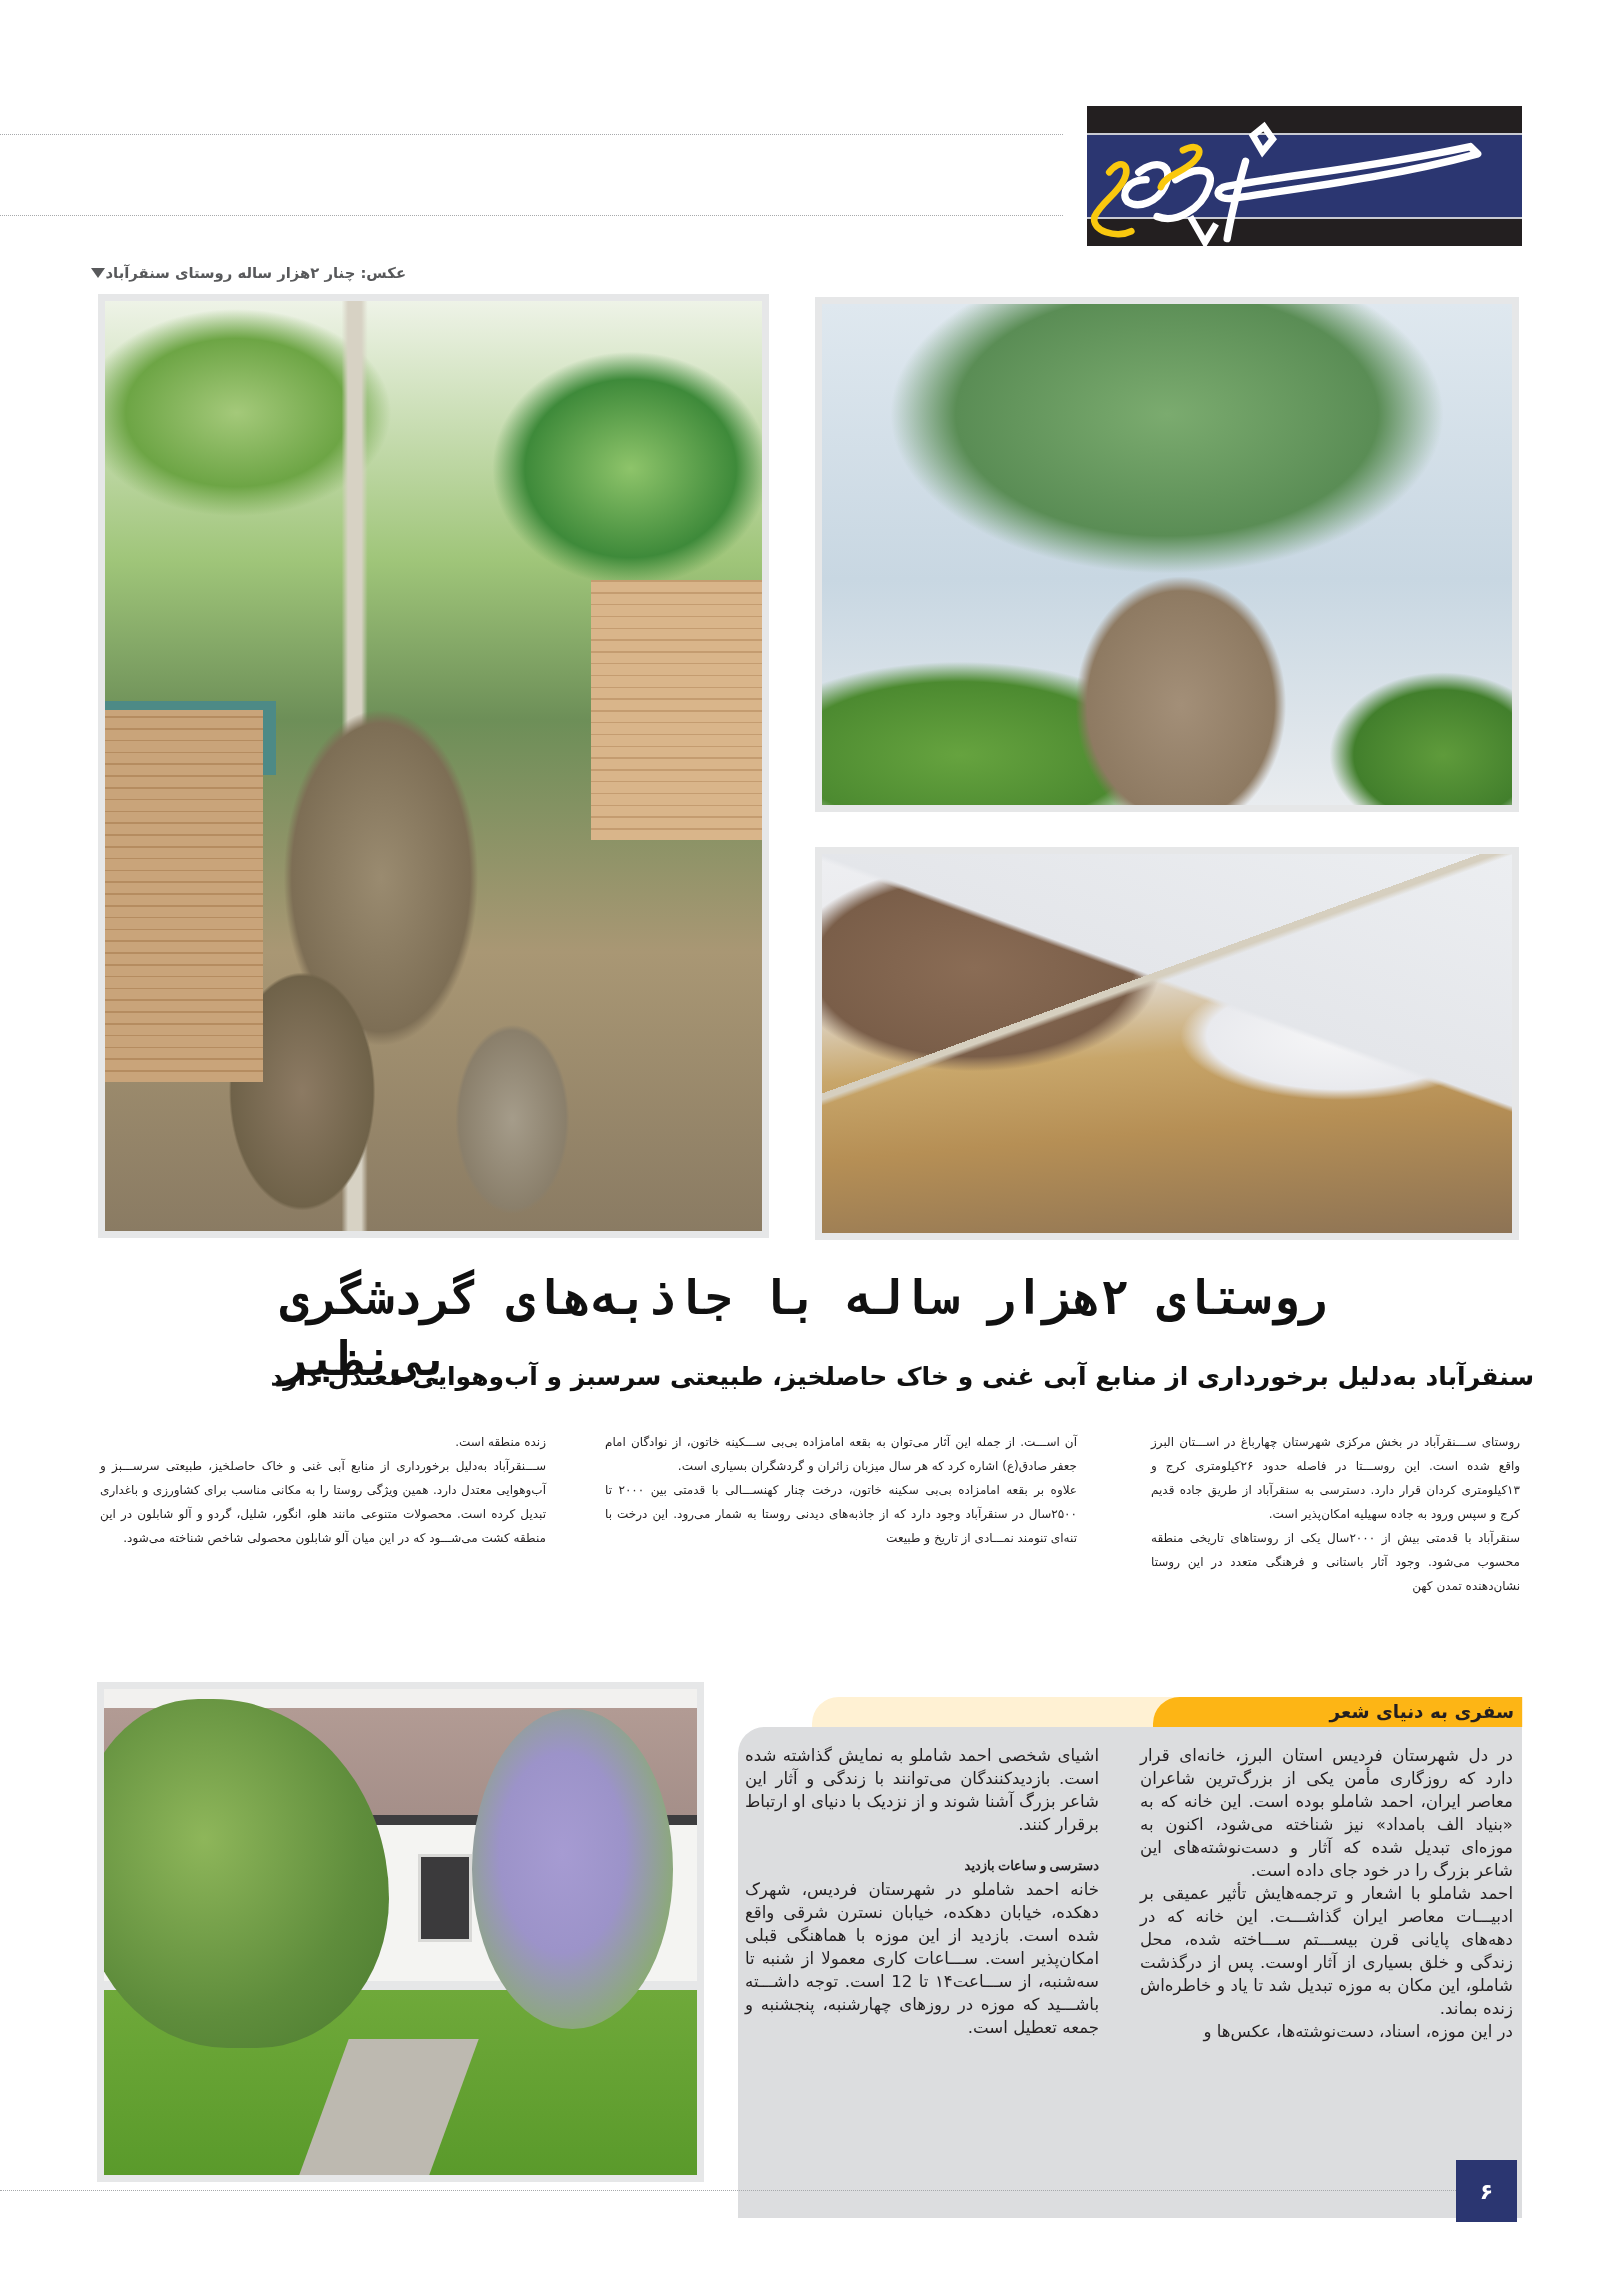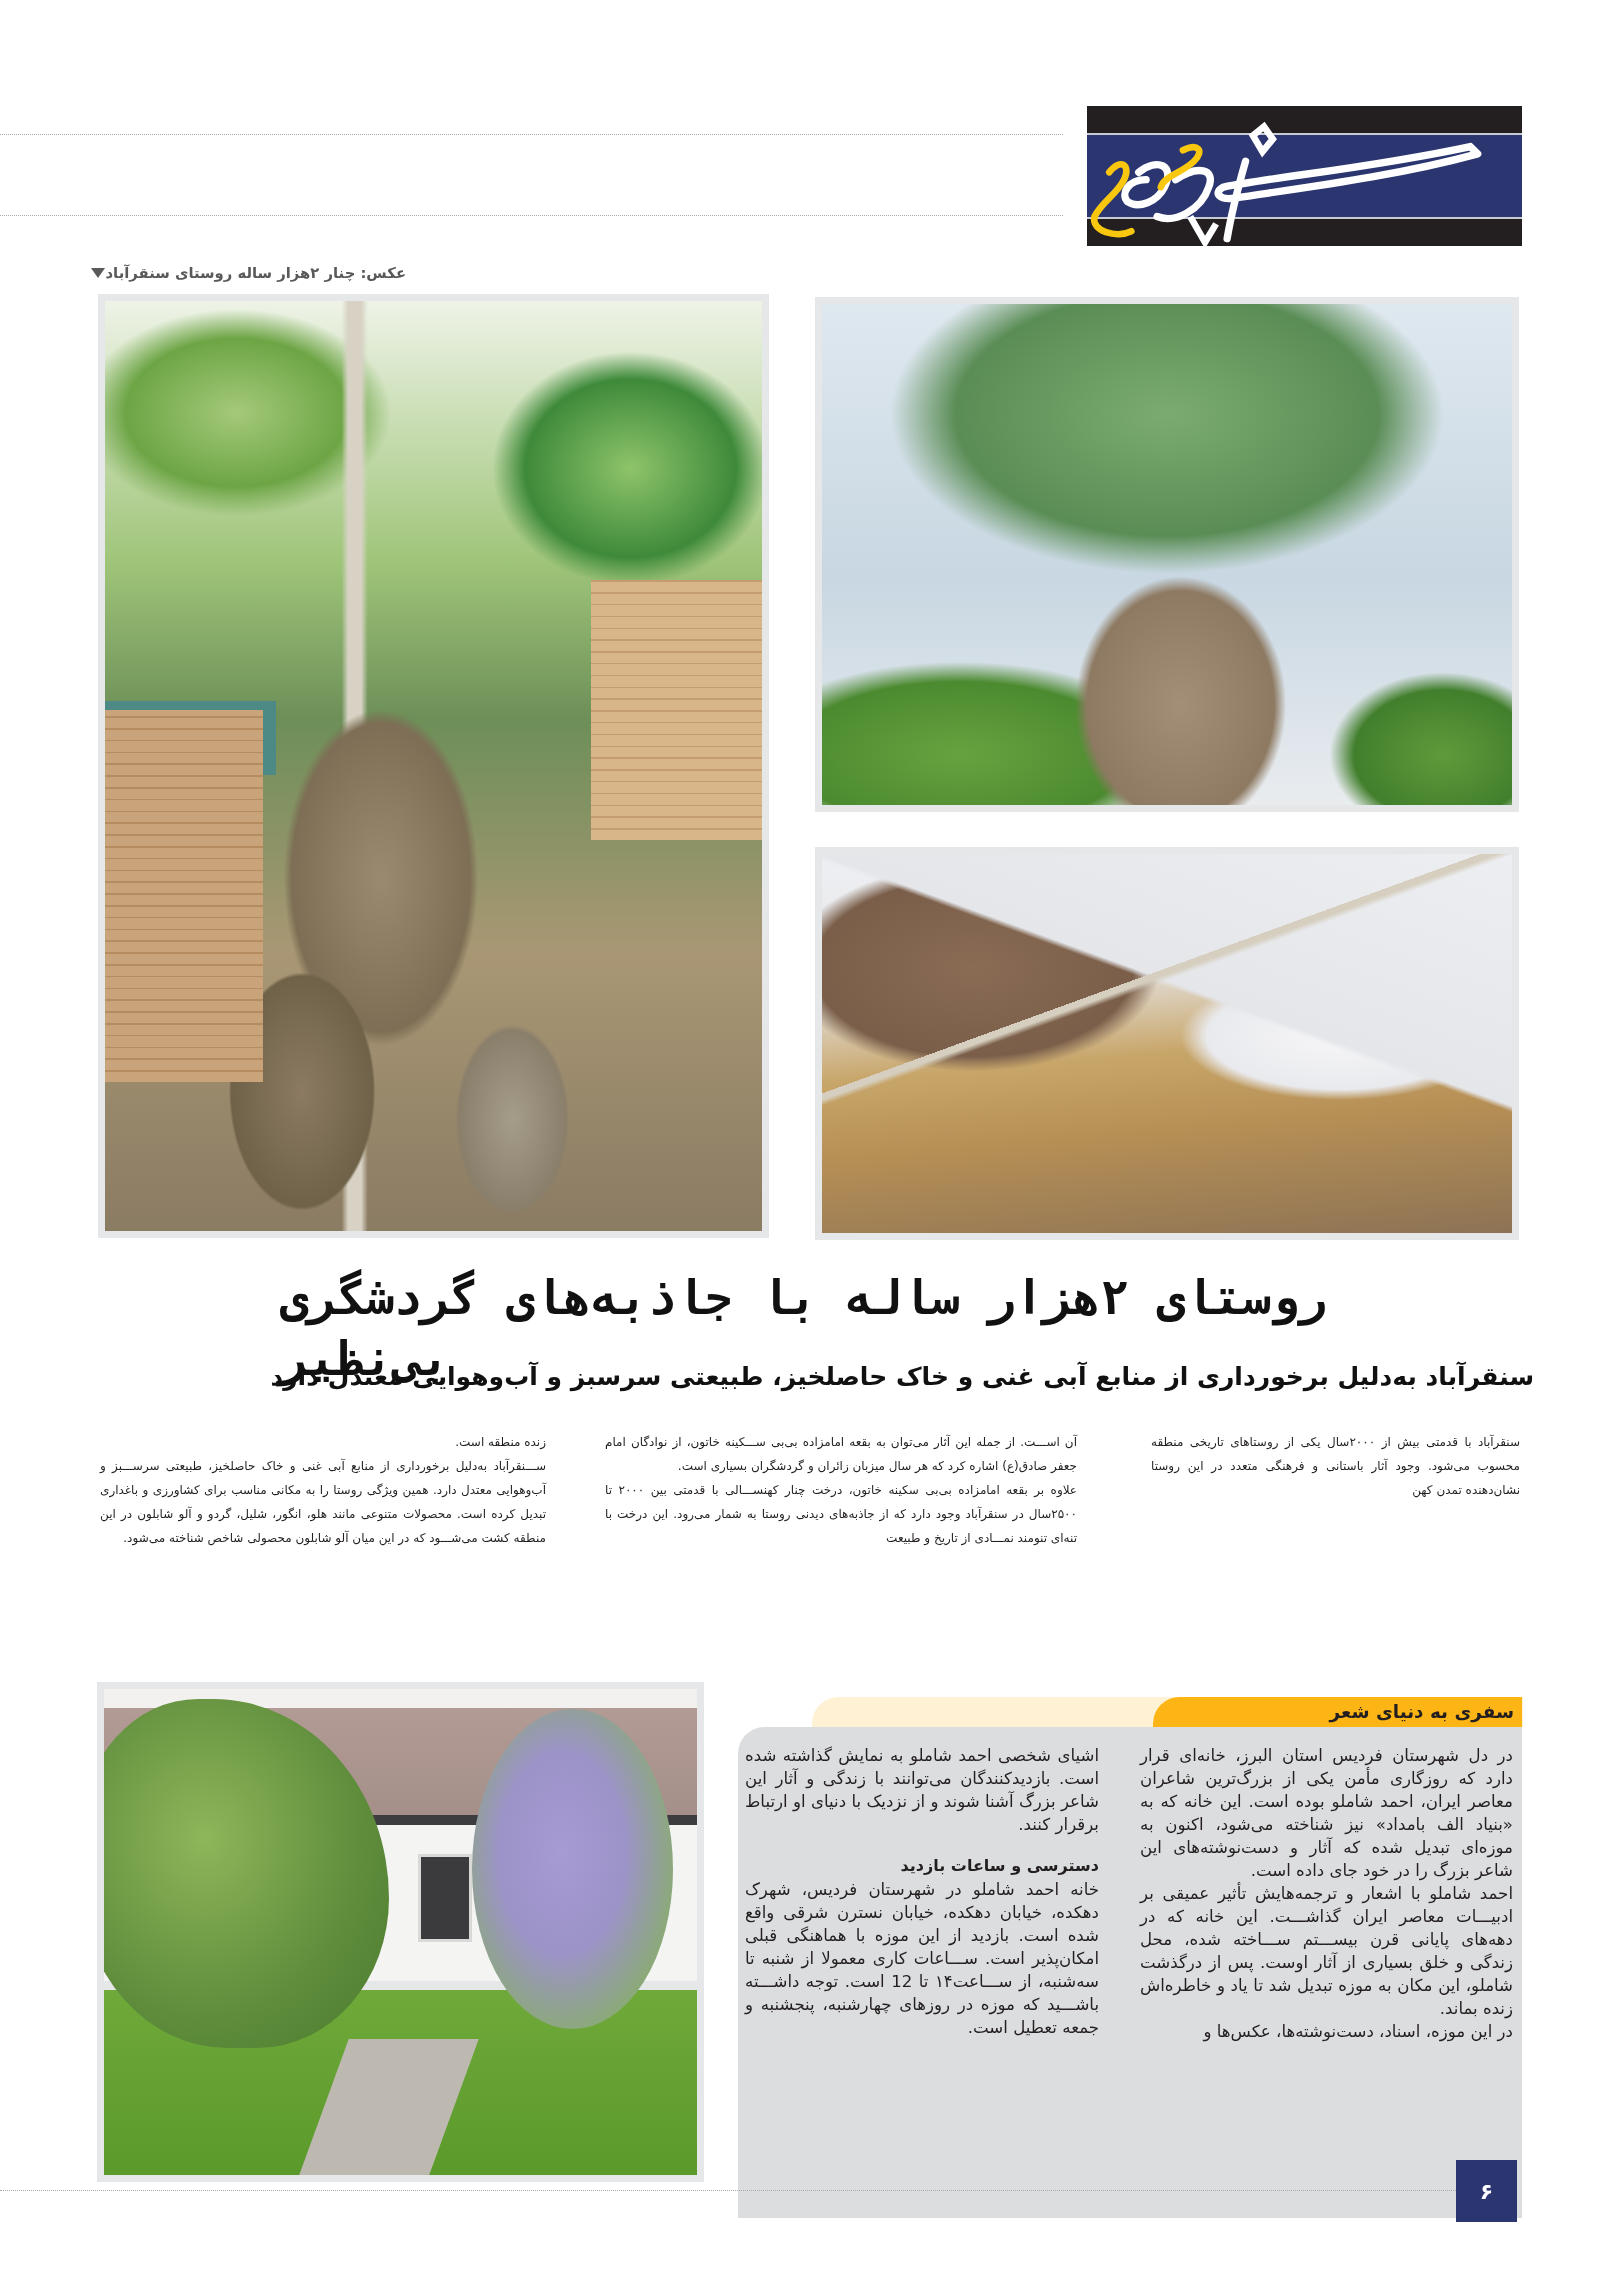--- a/index.html
+++ b/index.html
@@ -65,21 +65,21 @@
     .col1 { left: 1151px; width: 369px; top: 1430px; }
     .col2 { left: 605px; width: 472px; top: 1430px; }
     .col3 { left: 100px; width: 446px; top: 1430px; }
 
     
     .box-tab { position: absolute; left: 812px; top: 1697px; width: 711px; height: 29.5px; background: #fff1d3; border-radius: 26.6px 0 0 0; }
     .box-title { position: absolute; left: 1153px; top: 1697px; width: 369px; height: 29.5px; background: #fdb515; border-radius: 26.6px 0 0 0; direction: rtl; text-align: right; padding-right: 8px; font-size: 18.4px; font-weight: bold; line-height: 29.5px; color: #231f20; }
     .box { position: absolute; left: 738px; top: 1727px; width: 784px; height: 491px; background: #dcdddf; border-radius: 26.6px 0 0 0; }
     .bcol { position: absolute; direction: rtl; text-align: justify; font-size: 16.6px; line-height: 23px; color: #231f20; }
     .bcol p { margin: 0; }
-    .bcol h4 { font-size: 16px; font-weight: bold; margin: 17.7px 0 1.5px 0; }
+    .bcol h4 { font-size: 13px; font-weight: bold; margin: 17.7px 0 1.5px 0; font-family: Liberation Serif, serif; }
     .bcol1 { left: 1140px; width: 373px; top: 1744px; }
     .bcol2 { left: 745px; width: 354px; top: 1744px; }
 
     
     .page-num { position: absolute; left: 1456px; top: 2160px; width: 61px; height: 62px; background: #2b3671; color: #fff; font-size: 22px; font-weight: bold; display: flex; align-items: center; justify-content: center; }
   </style>
 </head>
 <body>
 
 <div class="dotline" style="left:0; top:134px; width:1063px;"></div>
@@ -117,20 +117,21 @@
 </div>
 
 <div class="frame" style="left:815px; top:847px; width:704px; height:393px;">
   <div class="img img-mountain"></div>
 </div>
 
 <h1 class="headline">روستای ۲هزار ساله با جاذبه‌های گردشگری بی‌نظیر</h1>
 <h2 class="subhead">سنقرآباد به‌دلیل برخورداری از منابع آبی غنی و خاک حاصلخیز، طبیعتی سرسبز و آب‌وهوایی معتدل دارد</h2>
 
 <div class="col col1">
+  <p>روستای ســـنقرآباد در بخش مرکزی شهرستان چهارباغ در اســـتان البرز واقع شده است. این روســـتا در فاصله حدود ۲۶کیلومتری کرج و ۱۳کیلومتری کردان قرار دارد. دسترسی به سنقرآباد از طریق جاده قدیم کرج و سپس ورود به جاده سهیلیه امکان‌پذیر است.</p>
   <p>سنقرآباد با قدمتی بیش از ۲۰۰۰سال یکی از روستاهای تاریخی منطقه محسوب می‌شود. وجود آثار باستانی و فرهنگی متعدد در این روستا نشان‌دهنده تمدن کهن</p>
 </div>
 <div class="col col2">
   <p>آن اســـت. از جمله این آثار می‌توان به بقعه امامزاده بی‌بی ســـکینه خاتون، از نوادگان امام جعفر صادق(ع) اشاره کرد که هر سال میزبان زائران و گردشگران بسیاری است.</p>
   <p>علاوه بر بقعه امامزاده بی‌بی سکینه خاتون، درخت چنار کهنســـالی با قدمتی بین ۲۰۰۰ تا ۲۵۰۰سال در سنقرآباد وجود دارد که از جاذبه‌های دیدنی روستا به شمار می‌رود. این درخت با تنه‌ای تنومند نمـــادی از تاریخ و طبیعت</p>
 </div>
 <div class="col col3">
   <p>زنده منطقه است.</p>
   <p>ســـنقرآباد به‌دلیل برخورداری از منابع آبی غنی و خاک حاصلخیز، طبیعتی سرســـبز و آب‌وهوایی معتدل دارد. همین ویژگی روستا را به مکانی مناسب برای کشاورزی و باغداری تبدیل کرده است. محصولات متنوعی مانند هلو، انگور، شلیل، گردو و آلو شابلون در این منطقه کشت می‌شـــود که در این میان آلو شابلون محصولی شاخص شناخته می‌شود.</p>
 </div>

